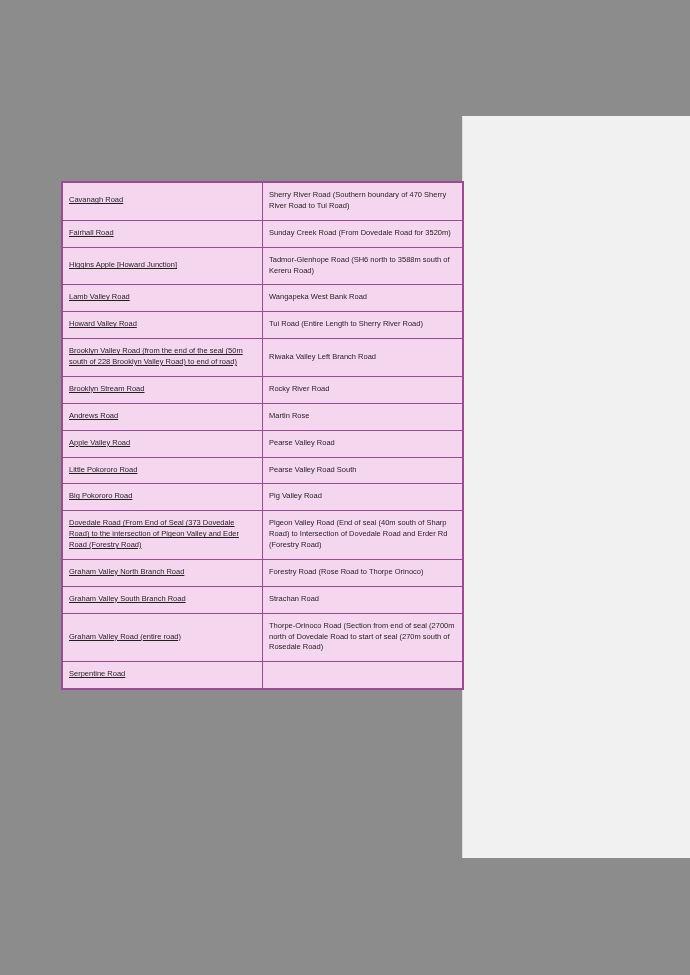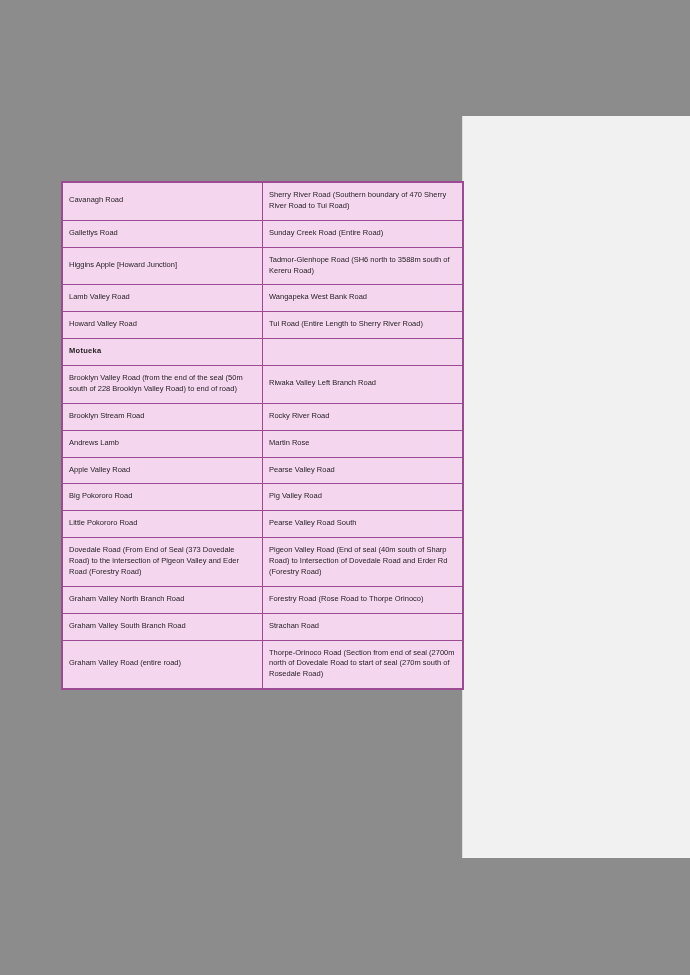--- a/index.html
+++ b/index.html
@@ -35,21 +35,21 @@
   }
   #doc-table td {
     border: 1px solid #9c4a94;
     padding: 7px 6px 8px 6px;
     font-size: 7.5px;
     line-height: 1.45;
     color: #231f20;
     vertical-align: middle;
     background: #f4d6ef;
   }
-  #doc-table td.col-left { width: 187px; }
+  #doc-table td.col-left { width: 187px; text-decoration: underline; }
   #doc-table td.col-right { width: 187px; }
   tr.section-row td {
     background: #8e2b82;
     color: #ffffff;
     font-size: 11px;
     font-weight: bold;
     letter-spacing: 0.3px;
     padding: 4px 6px 5px 6px;
     vertical-align: middle;
   }
@@ -62,73 +62,73 @@
 
 <div id="right-panel"></div>
 
 <table id="doc-table">
   <tbody>
       <tr>
         <td class="col-left">Cavanagh Road</td>
         <td class="col-right">Sherry River Road (Southern boundary of 470 Sherry River Road to Tui Road)</td>
       </tr>
       <tr>
-        <td class="col-left">Galletlys Road</td>
-        <td class="col-right">Sunday Creek Road (Entire Road)</td>
+        <td class="col-left">Fairhall Road</td>
+        <td class="col-right">Sunday Creek Road (From Dovedale Road for 3520m)</td>
       </tr>
       <tr>
         <td class="col-left">Higgins Apple [Howard Junction]</td>
         <td class="col-right">Tadmor-Glenhope Road (SH6 north to 3588m south of Kereru Road)</td>
       </tr>
       <tr>
         <td class="col-left">Lamb Valley Road</td>
         <td class="col-right">Wangapeka West Bank Road</td>
       </tr>
       <tr>
         <td class="col-left">Howard Valley Road</td>
         <td class="col-right">Tui Road (Entire Length to Sherry River Road)</td>
       </tr>
-      <tr class="section-row">
-        <td class="col-left">Motueka</td>
-        <td class="col-right section-empty"></td>
-      </tr>
       <tr>
         <td class="col-left">Brooklyn Valley Road (from the end of the seal (50m south of 228 Brooklyn Valley Road) to end of road)</td>
         <td class="col-right">Riwaka Valley Left Branch Road</td>
       </tr>
       <tr>
         <td class="col-left">Brooklyn Stream Road</td>
         <td class="col-right">Rocky River Road</td>
       </tr>
       <tr>
-        <td class="col-left">Andrews Lamb</td>
+        <td class="col-left">Andrews Road</td>
         <td class="col-right">Martin Rose</td>
       </tr>
       <tr>
         <td class="col-left">Apple Valley Road</td>
         <td class="col-right">Pearse Valley Road</td>
       </tr>
       <tr>
+        <td class="col-left">Little Pokororo Road</td>
+        <td class="col-right">Pearse Valley Road South</td>
+      </tr>
+      <tr>
         <td class="col-left">Big Pokororo Road</td>
         <td class="col-right">Pig Valley Road</td>
-      </tr>
-      <tr>
-        <td class="col-left">Little Pokororo Road</td>
-        <td class="col-right">Pearse Valley Road South</td>
       </tr>
       <tr>
         <td class="col-left">Dovedale Road (From End of Seal (373 Dovedale Road) to the intersection of Pigeon Valley and Eder Road (Forestry Road)</td>
         <td class="col-right">Pigeon Valley Road (End of seal (40m south of Sharp Road) to Intersection of Dovedale Road and Erder Rd (Forestry Road)</td>
       </tr>
       <tr>
         <td class="col-left">Graham Valley North Branch Road</td>
         <td class="col-right">Forestry Road (Rose Road to Thorpe Orinoco)</td>
       </tr>
       <tr>
         <td class="col-left">Graham Valley South Branch Road</td>
         <td class="col-right">Strachan Road</td>
       </tr>
       <tr>
         <td class="col-left">Graham Valley Road (entire road)</td>
         <td class="col-right">Thorpe-Orinoco Road (Section from end of seal (2700m north of Dovedale Road to start of seal (270m south of Rosedale Road)</td>
       </tr>
+      <tr>
+        <td class="col-left">Serpentine Road</td>
+        <td class="col-right"></td>
+      </tr>
     </tbody>
 </table>
 
 </body></html>

